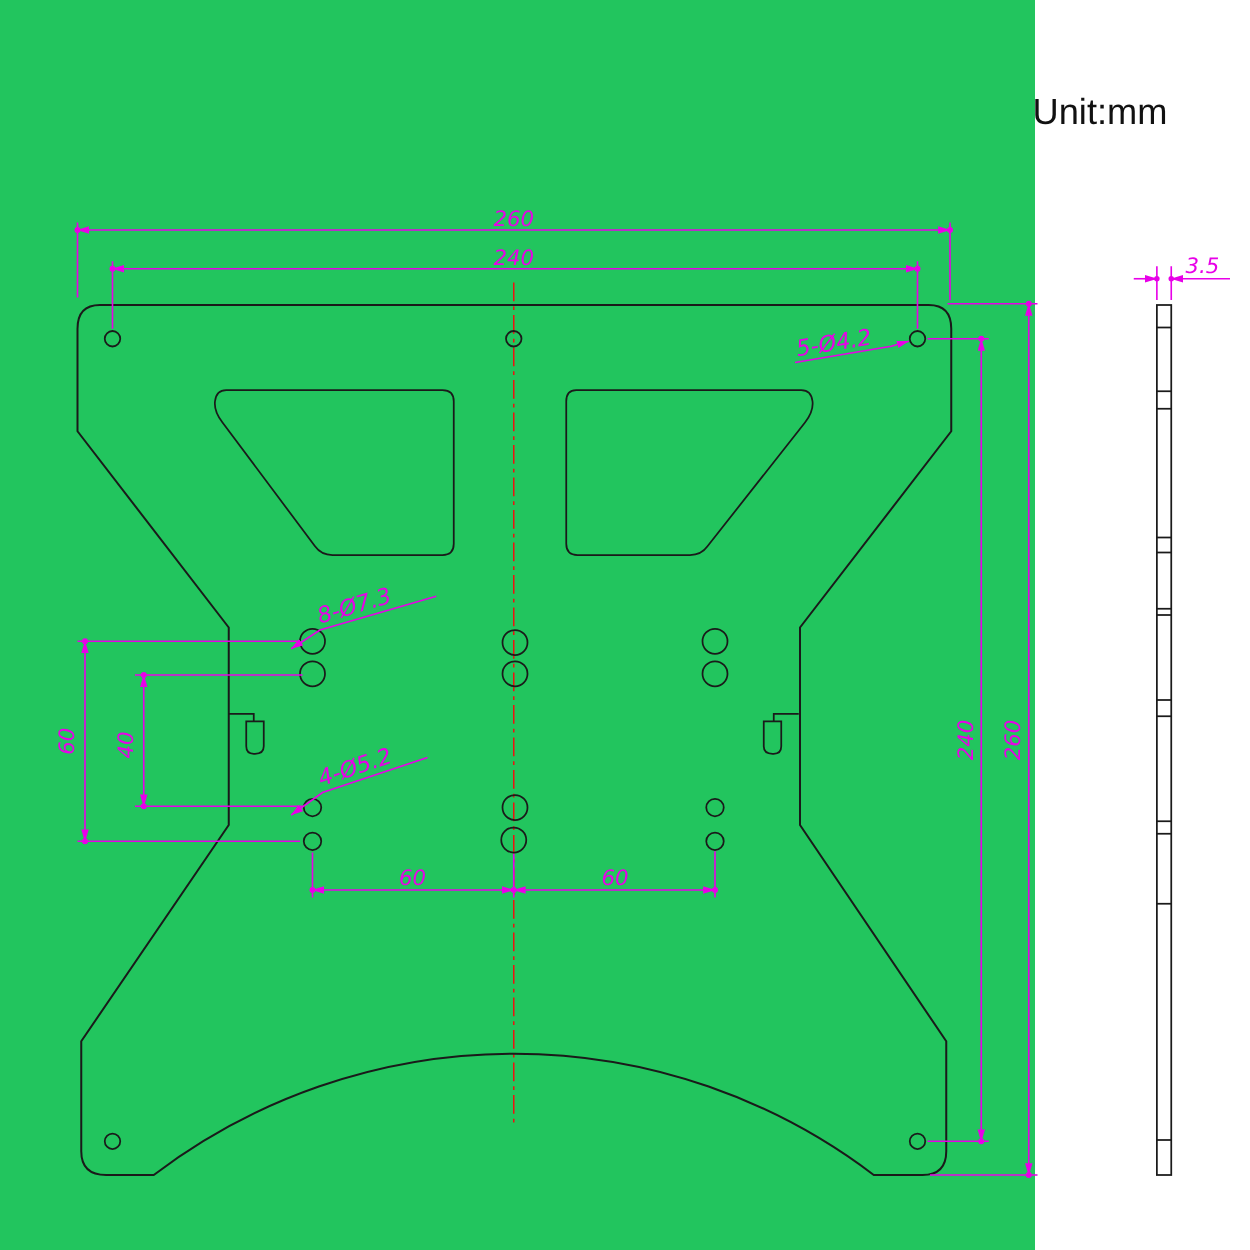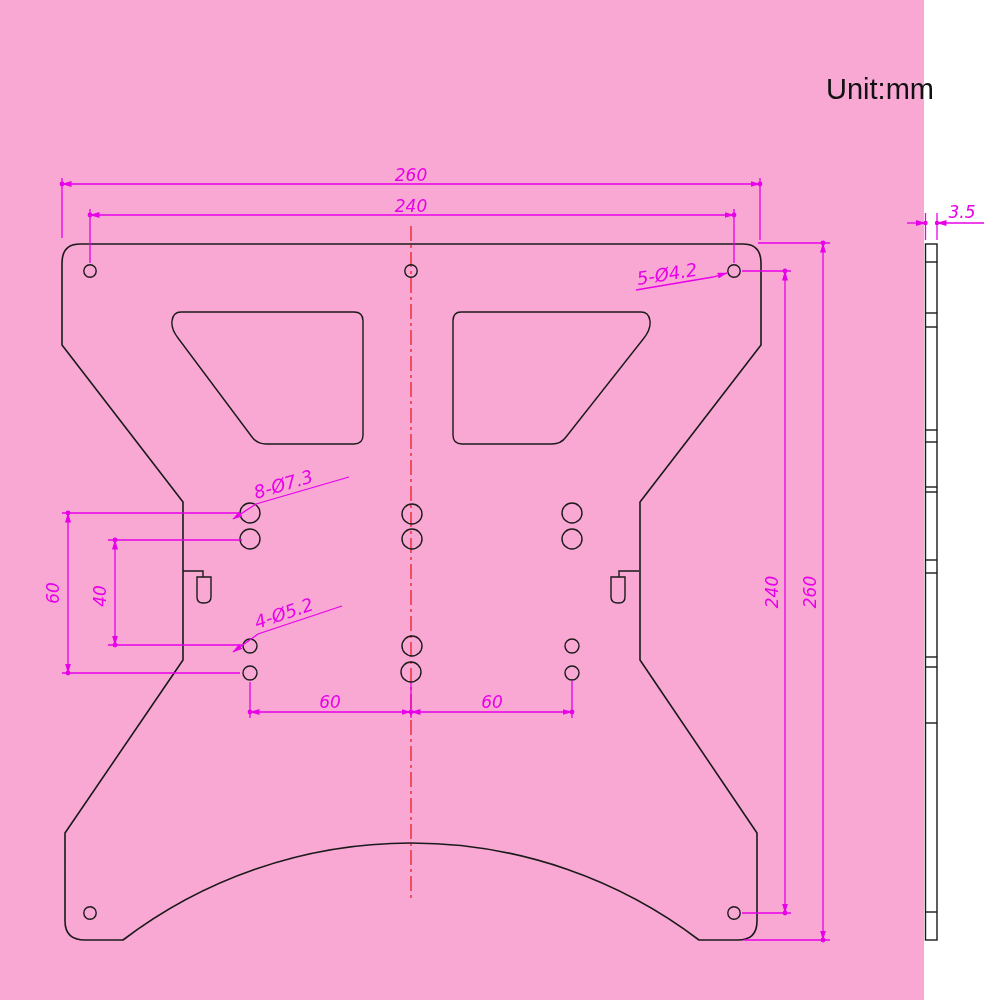--- a/index.html
+++ b/index.html
@@ -2,21 +2,21 @@
 <html style="--dim: #e800e8; --outline: #1a1a1a; --center: #ee1111;"><head>
 <meta charset="utf-8">
 <style>
   :root{
     --dim:#e800e8;
     --outline:#1a1a1a;
     --center:#ee1111;
     --text:#111111;
   }
   html,body{margin:0;padding:0;background:#ffffff;}
-  .stage{width:924px;height:1000px;position:relative;background:#f9a8d4;}
+  .stage{width:828px;height:1000px;position:relative;background:#22c55e;}
   svg{display:block;}
   
   .o{fill:none;stroke:var(--outline);stroke-width:1.6;stroke-linejoin:round;stroke-linecap:round;}
   .ot{fill:none;stroke:var(--outline);stroke-width:1.4;}
   
   .dl{fill:none;stroke:var(--dim);stroke-width:1.3;}
   .dot{fill:var(--dim);stroke:none;}
   .dt{fill:var(--dim);font:italic 17px "DejaVu Sans",sans-serif;text-anchor:middle;}
   .ct{fill:var(--dim);font:italic 18px "DejaVu Sans",sans-serif;}
   .unit{fill:var(--text);font:29px "Liberation Sans","DejaVu Sans",sans-serif;}

